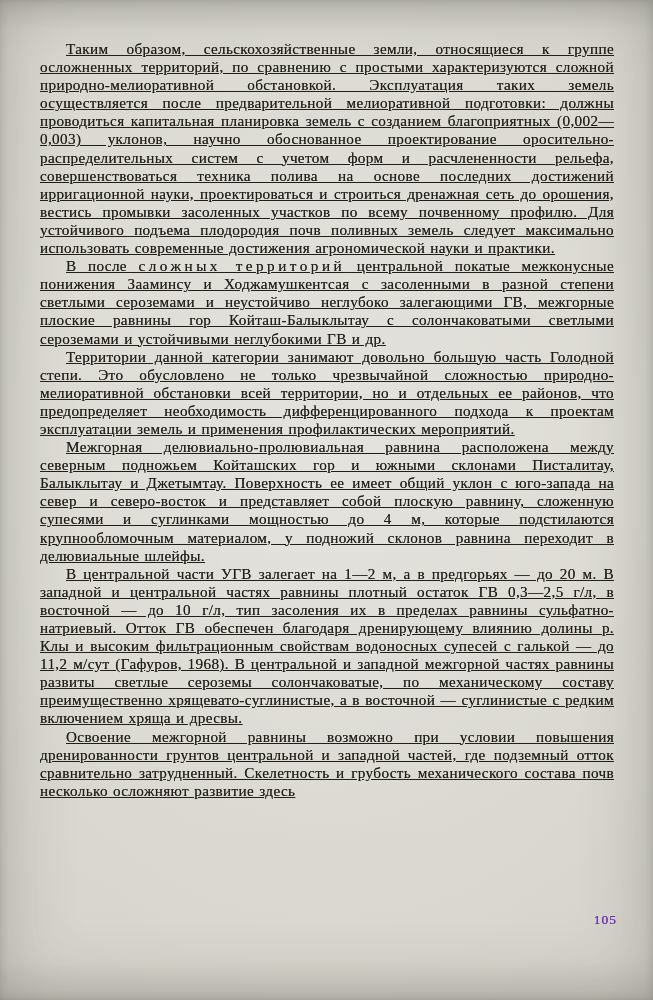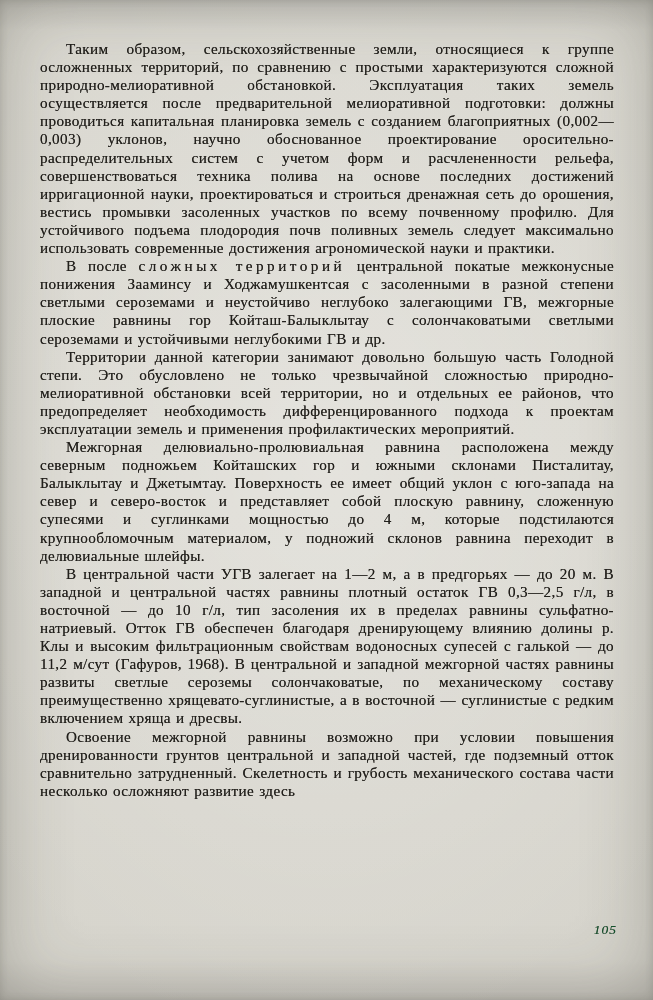--- a/index.html
+++ b/index.html
@@ -30,47 +30,47 @@
     font-size: 15.2px;
     line-height: 18.1px;
     text-align: justify;
     letter-spacing: 0.35px;
     word-spacing: 1px;
     text-shadow: 0 0 0.5px rgba(33, 31, 27, 0.75);
   }
   .text-block p {
     margin: 0;
     text-indent: 26px;
+    text-decoration: underline;
   }
   .spaced {
     letter-spacing: 3.5px;
   }
   .page-number {
     position: absolute;
     right: 36px;
-    bottom: 62px;
+    bottom: 72px;
     font-size: 13.5px;
-    color: #14532d;
+    color: #6d28d9;
     letter-spacing: 1px;
     text-shadow: 0 0 0.5px rgba(43, 41, 37, 0.7);
-    font-style: italic;
   }
 </style>
 </head>
 <body>
 
 <div class="scan-surface"></div>
 
 <div class="text-block">
   <p>Таким образом, сельскохозяйственные земли, относящиеся к группе осложненных территорий, по сравнению с простыми характеризуются сложной природно-мелиоративной обстановкой. Эксплуатация таких земель осуществляется после предварительной мелиоративной подготовки: должны проводиться капитальная планировка земель с созданием благоприятных (0,002—0,003) уклонов, научно обоснованное проектирование оросительно-распределительных систем с учетом форм и расчлененности рельефа, совершенствоваться техника полива на основе последних достижений ирригационной науки, проектироваться и строиться дренажная сеть до орошения, вестись промывки засоленных участков по всему почвенному профилю. Для устойчивого подъема плодородия почв поливных земель следует максимально использовать современные достижения агрономической науки и практики.</p>
 
   <p><span>В после </span><span class="spaced">сложных территорий</span><span> центральной покатые межконусные понижения Зааминсу и Ходжамушкентсая с засоленными в разной степени светлыми сероземами и неустойчиво неглубоко залегающими ГВ, межгорные плоские равнины гор Койташ-Балыклытау с солончаковатыми светлыми сероземами и устойчивыми неглубокими ГВ и др.</span></p>
 
   <p>Территории данной категории занимают довольно большую часть Голодной степи. Это обусловлено не только чрезвычайной сложностью природно-мелиоративной обстановки всей территории, но и отдельных ее районов, что предопределяет необходимость дифференцированного подхода к проектам эксплуатации земель и применения профилактических мероприятий.</p>
 
   <p>Межгорная делювиально-пролювиальная равнина расположена между северным подножьем Койташских гор и южными склонами Писталитау, Балыклытау и Джетымтау. Поверхность ее имеет общий уклон с юго-запада на север и северо-восток и представляет собой плоскую равнину, сложенную супесями и суглинками мощностью до 4 м, которые подстилаются крупнообломочным материалом, у подножий склонов равнина переходит в делювиальные шлейфы.</p>
 
   <p>В центральной части УГВ залегает на 1—2 м, а в предгорьях — до 20 м. В западной и центральной частях равнины плотный остаток ГВ 0,3—2,5 г/л, в восточной — до 10 г/л, тип засоления их в пределах равнины сульфатно-натриевый. Отток ГВ обеспечен благодаря дренирующему влиянию долины р. Клы и высоким фильтрационным свойствам водоносных супесей с галькой — до 11,2 м/сут (Гафуров, 1968). В центральной и западной межгорной частях равнины развиты светлые сероземы солончаковатые, по механическому составу преимущественно хрящевато-суглинистые, а в восточной — суглинистые с редким включением хряща и дресвы.</p>
 
-  <p>Освоение межгорной равнины возможно при условии повышения дренированности грунтов центральной и западной частей, где подземный отток сравнительно затрудненный. Скелетность и грубость механического состава части несколько осложняют развитие здесь</p>
+  <p>Освоение межгорной равнины возможно при условии повышения дренированности грунтов центральной и западной частей, где подземный отток сравнительно затрудненный. Скелетность и грубость механического состава почв несколько осложняют развитие здесь</p>
 </div>
 
 <div class="page-number">105</div>
 
 </body></html>

